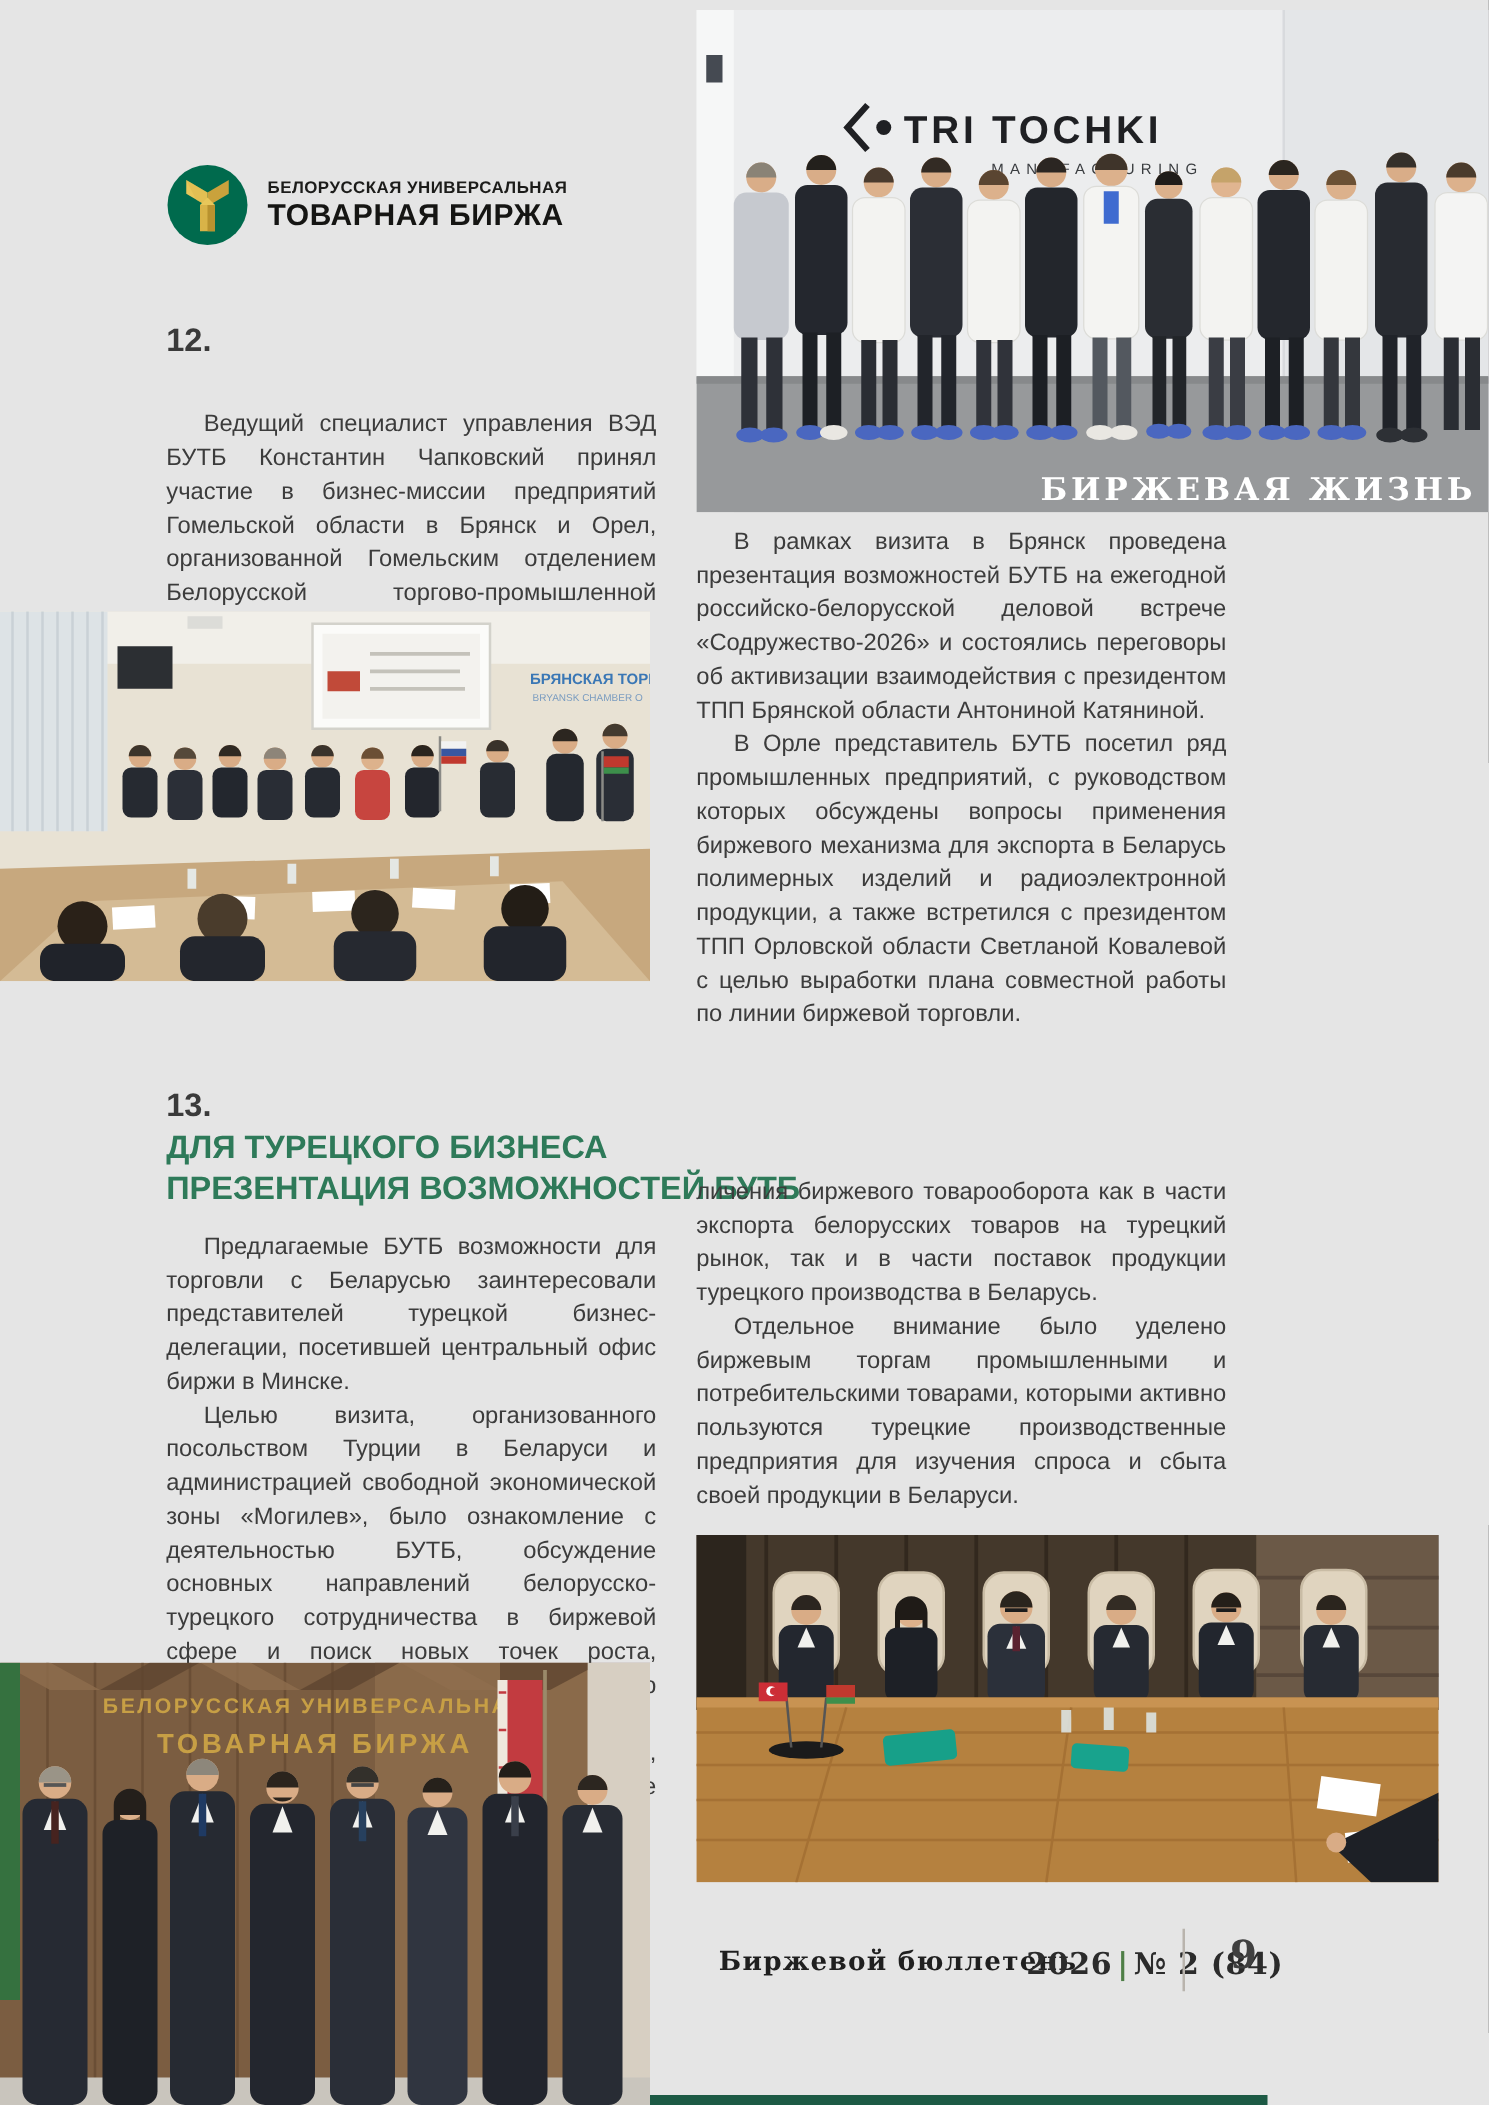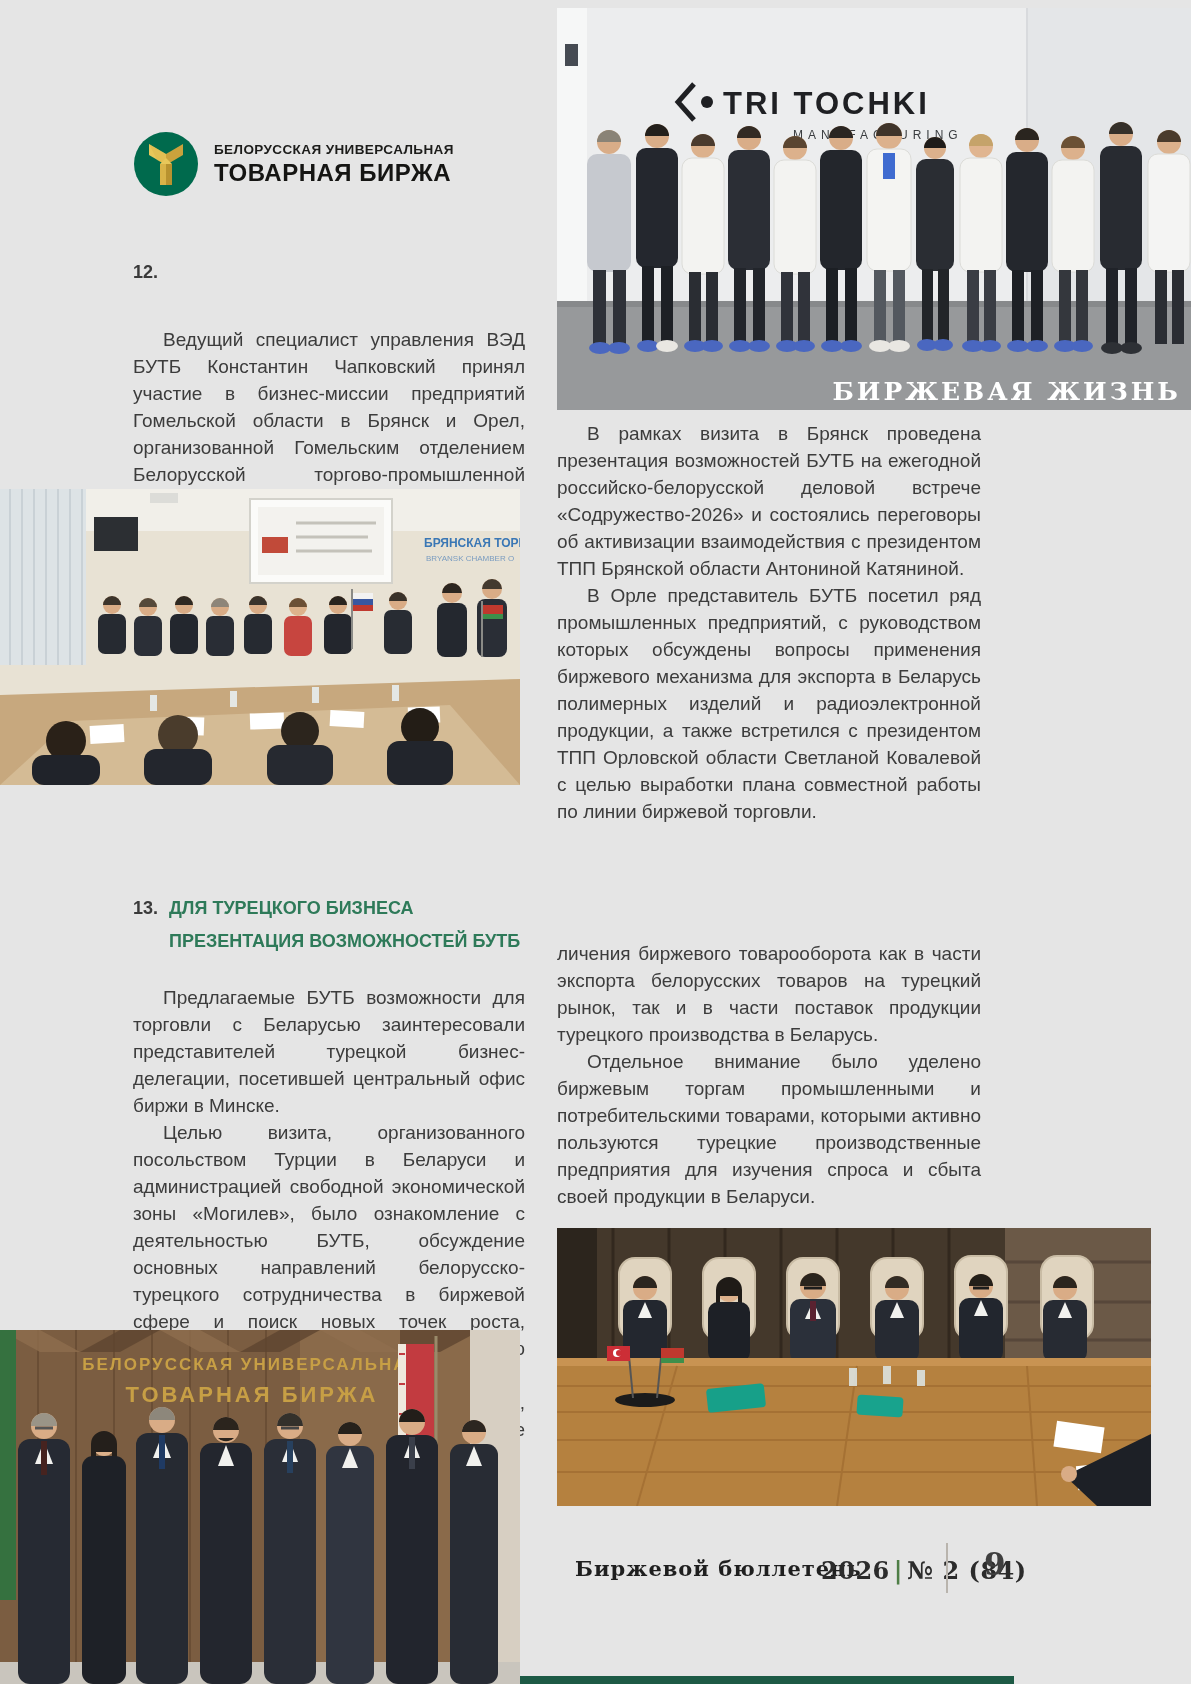--- a/index.html
+++ b/index.html
@@ -8,25 +8,25 @@
     background:#e5e5e5;overflow:hidden;
     font-family:"Liberation Sans","DejaVu Sans",sans-serif;
     color:#3b3b3b;
   }
   
   .logo{position:absolute;left:133px;top:131px;display:flex;align-items:center;}
   .logo-text{margin-left:15px;}
   .logo-l1{font-size:13.5px;font-weight:bold;letter-spacing:.4px;color:#1c1c1a;}
   .logo-l2{font-size:24px;font-weight:bold;letter-spacing:.5px;color:#151513;margin-top:2px;}
   
-  .heading{position:absolute;display:flex;font-weight:bold;font-size:18px;line-height:33px;}
+  .heading{position:absolute;display:flex;font-weight:bold;font-size:26px;line-height:33px;}
   .h-num{color:#3a3a3a;margin-right:11px;}
   .h-title{color:#2e7a59;}
   .h12{left:133px;top:256px;}
-  .h13{left:133px;top:892px;}
+  .h13{left:133px;top:868px;flex-direction:column;}
   
   .col{position:absolute;font-size:19px;line-height:27px;color:#3c3c3c;text-align:justify;}
   .col p{margin:0;text-indent:30px;}
   .col p.no-indent{text-indent:0;}
   .intro12{left:133px;top:326px;width:392px;}
   .right12{left:557px;top:420px;width:424px;}
   .left13{left:133px;top:940px;width:392px;margin-top:44px;}
   .right13{left:557px;top:940px;width:424px;}
   
   .photo{position:absolute;overflow:hidden;}

